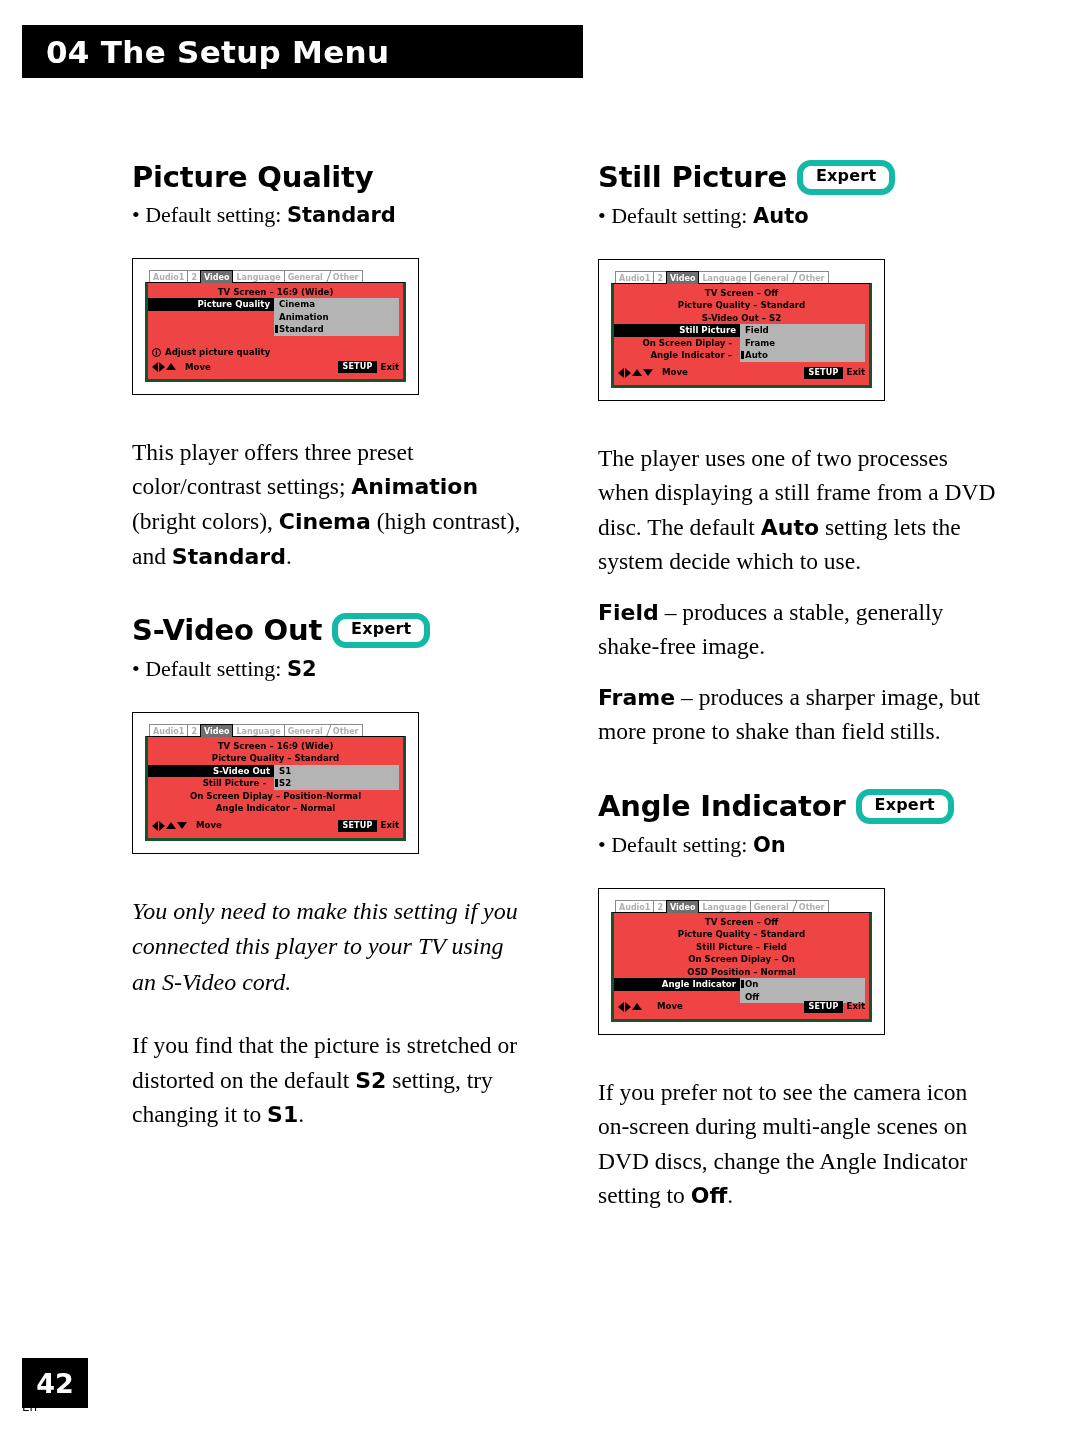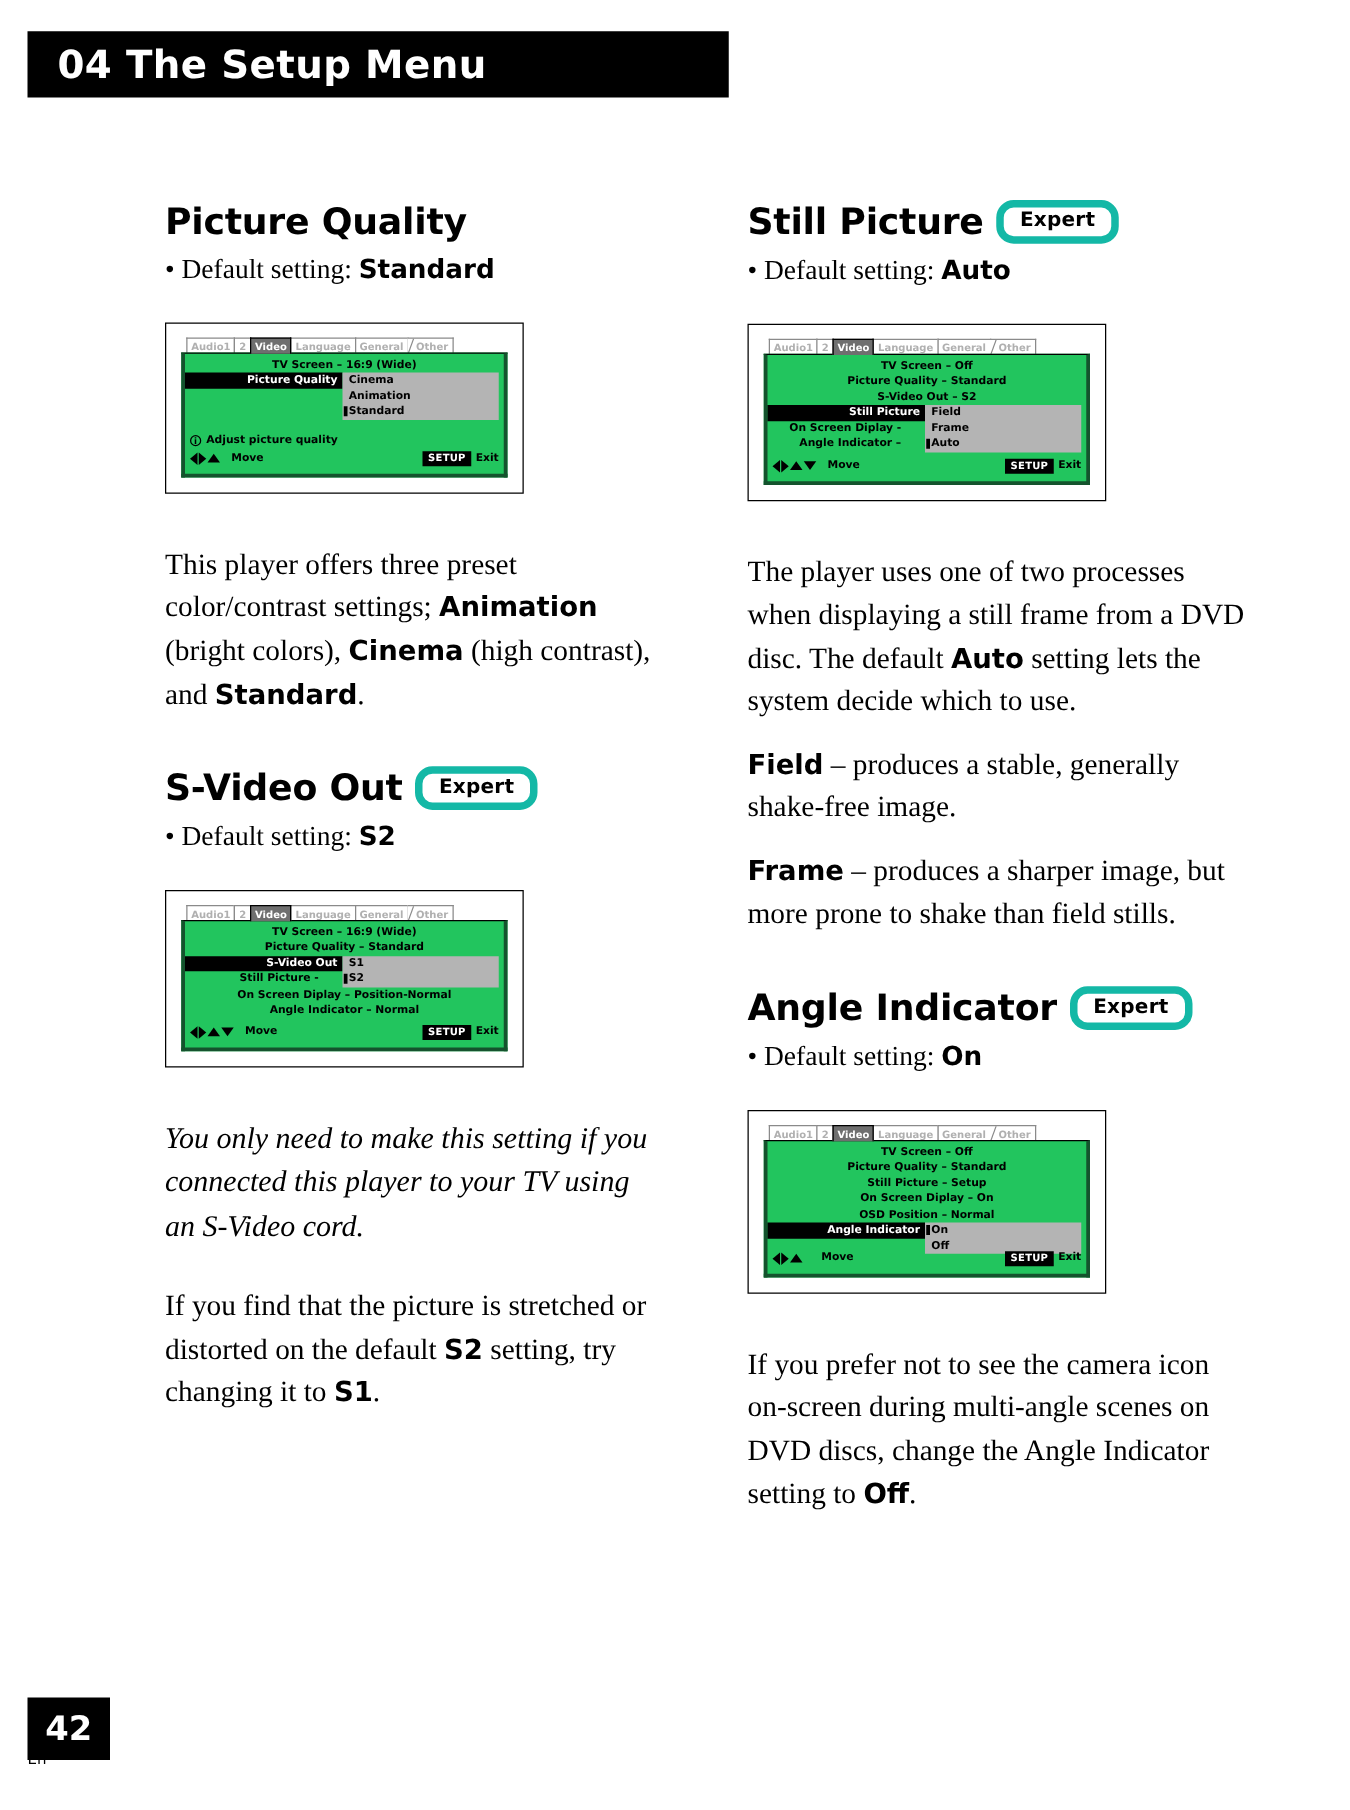--- a/index.html
+++ b/index.html
@@ -134,39 +134,39 @@
     content:"";
     position:absolute; left:0; top:0; bottom:0; width:7px;
     border-left:1px solid #8a8a8a;
     transform:skewX(-20deg);
     transform-origin:bottom left;
   }
   
   .panel{
     border:3px solid #14532d;
     border-top:1px solid #000;
-    background:#22c55e;
+    background:#ef4444;
     padding:0;
     margin-top:-1px;
     position:relative;
   }
   .rows{ padding:3px 0 0 0; }
   .row{
     height:12.5px;
     line-height:12.5px;
     display:flex;
     position:relative;
     white-space:nowrap;
   }
   .row .lbl{
     flex:0 0 auto;
     width:126px;
     text-align:right;
     font-weight:bold;
-    padding-right:19px;
+    padding-right:8px;
   }
   .row.center .lbl{
     width:100%;
     text-align:center;
     padding-right:0;
   }
   .row .lbl.sel{
     background:#000;
     color:#fff;
     padding-right:4px;
@@ -499,21 +499,21 @@
       </div>
       <div class="panel" style="height:110px;">
         <div class="rows">
           <div class="row center">
             <span class="lbl">TV Screen – Off</span>
           </div>
           <div class="row center">
             <span class="lbl">Picture Quality – Standard</span>
           </div>
           <div class="row center">
-            <span class="lbl">Still Picture – Setup</span>
+            <span class="lbl">Still Picture – Field</span>
           </div>
           <div class="row center">
             <span class="lbl">On Screen Diplay – On</span>
           </div>
           <div class="row center">
             <span class="lbl">OSD Position – Normal</span>
           </div>
           <div class="row">
             <span class="lbl sel">Angle Indicator</span>
           </div>

